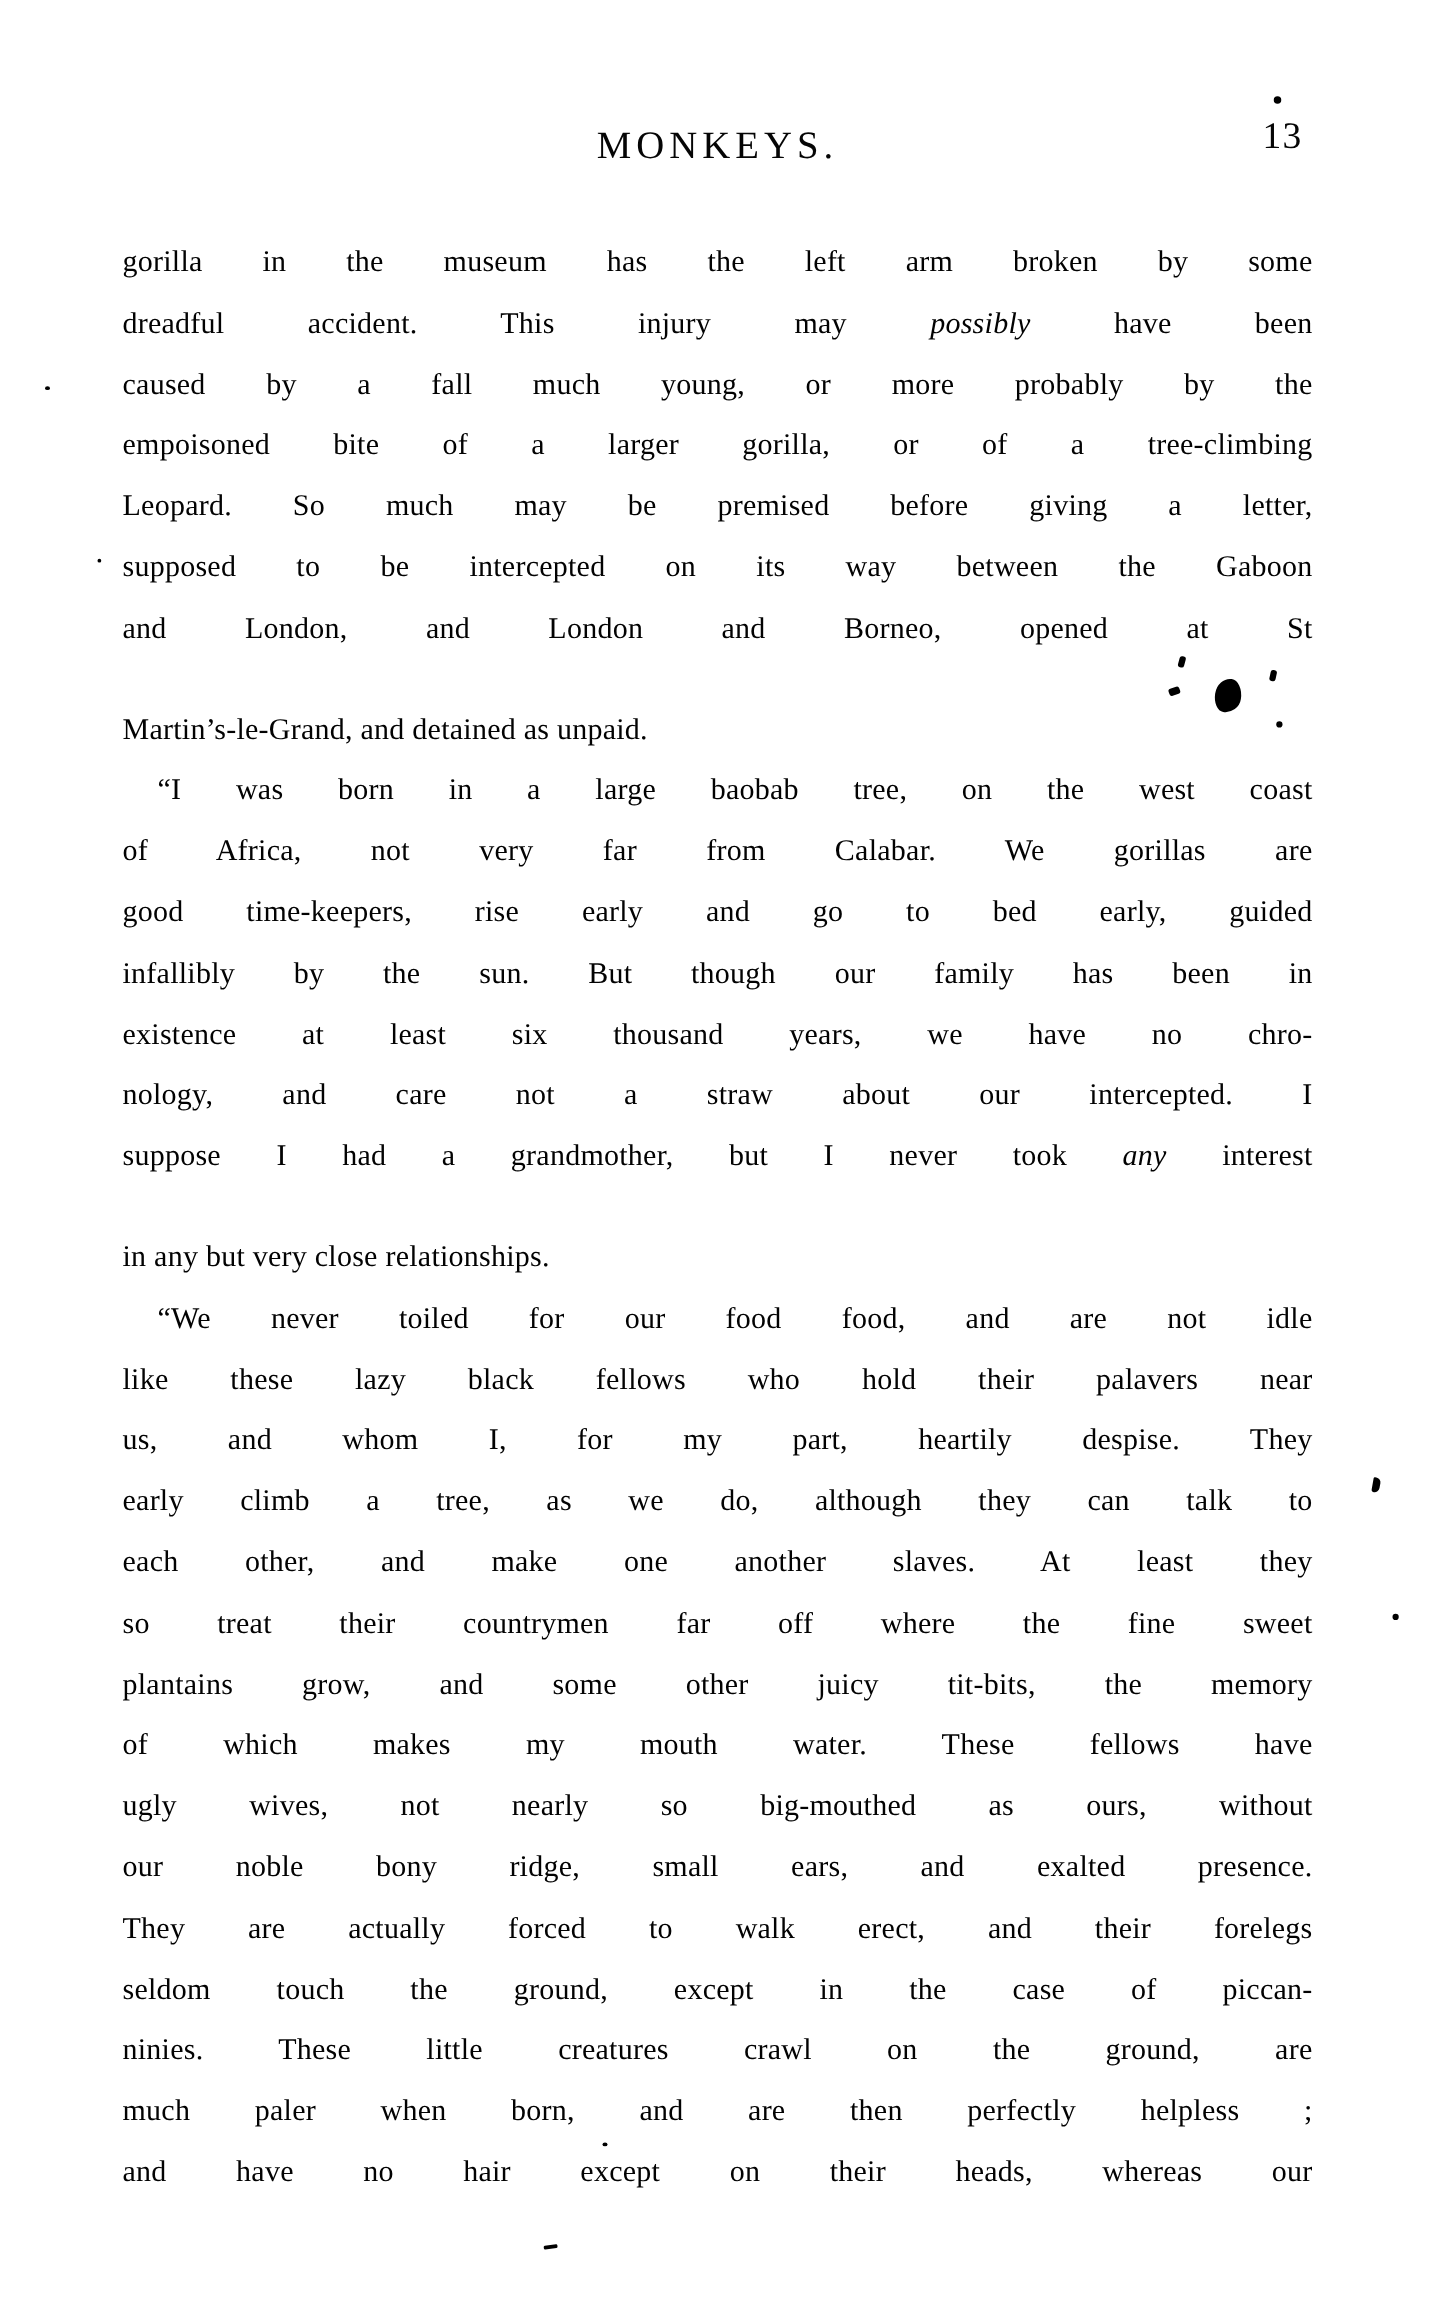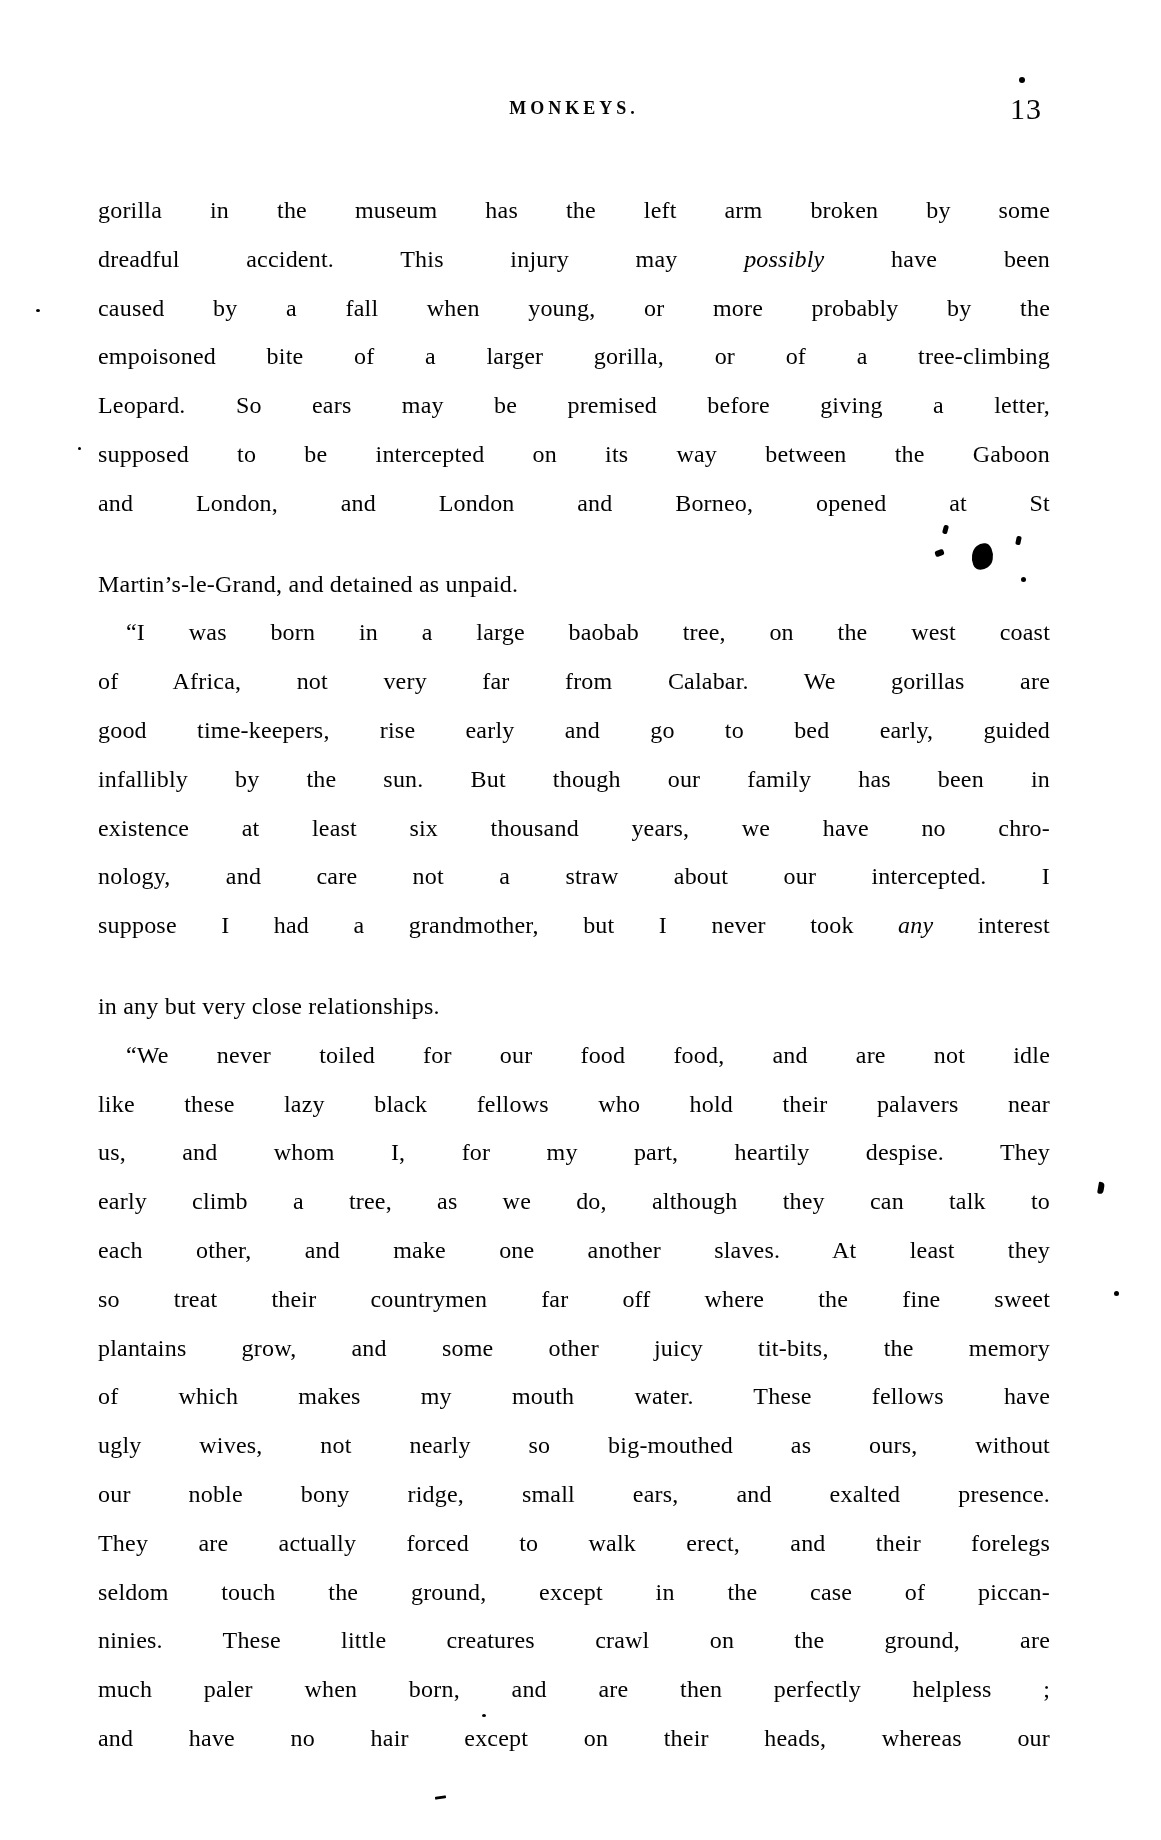--- a/index.html
+++ b/index.html
@@ -16,23 +16,23 @@
   .header {
     position: absolute;
     left: 98px;
     top: 98px;
     width: 952px;
     height: 44px;
   }
   .running-title {
     display: block;
     text-align: center;
-    font-size: 18px;
+    font-size: 31px;
     letter-spacing: 4px;
-    font-weight: bold;
+    font-weight: normal;
     color: #050505;
   }
   .page-number {
     position: absolute;
     right: 8px;
     top: -6px;
     font-size: 30px;
     letter-spacing: 1px;
     color: #050505;
   }
@@ -90,23 +90,23 @@
 <div class="page">
 
   <div class="header">
     <span class="running-title">MONKEYS.</span>
     <span class="page-number">13</span>
   </div>
 
   <div class="body-text">
       <div class="line"><span>gorilla in the museum has the left arm broken by some</span></div>
       <div class="line"><span>dreadful accident.  This injury may </span><span class="it">possibly</span><span> have been</span></div>
-      <div class="line"><span>caused by a fall when young, or more probably by the</span></div>
+      <div class="line"><span>caused by a fall much young, or more probably by the</span></div>
       <div class="line"><span>empoisoned bite of a larger gorilla, or of a tree-climbing</span></div>
-      <div class="line"><span>Leopard.  So ears may be premised before giving a letter,</span></div>
+      <div class="line"><span>Leopard.  So much may be premised before giving a letter,</span></div>
       <div class="line"><span>supposed to be intercepted on its way between the Gaboon</span></div>
       <div class="line"><span>and London, and London and Borneo, opened at St</span></div>
       <div class="line last"><span>Martin’s-le-Grand, and detained as unpaid.</span></div>
       <div class="line indent"><span>“I was born in a large baobab tree, on the west coast</span></div>
       <div class="line"><span>of Africa, not very far from Calabar.  We gorillas are</span></div>
       <div class="line"><span>good time-keepers, rise early and go to bed early, guided</span></div>
       <div class="line"><span>infallibly by the sun.  But though our family has been in</span></div>
       <div class="line"><span>existence at least six thousand years, we have no chro-</span></div>
       <div class="line"><span>nology, and care not a straw about our intercepted.  I</span></div>
       <div class="line"><span>suppose I had a grandmother, but I never took </span><span class="it">any</span><span> interest</span></div>

